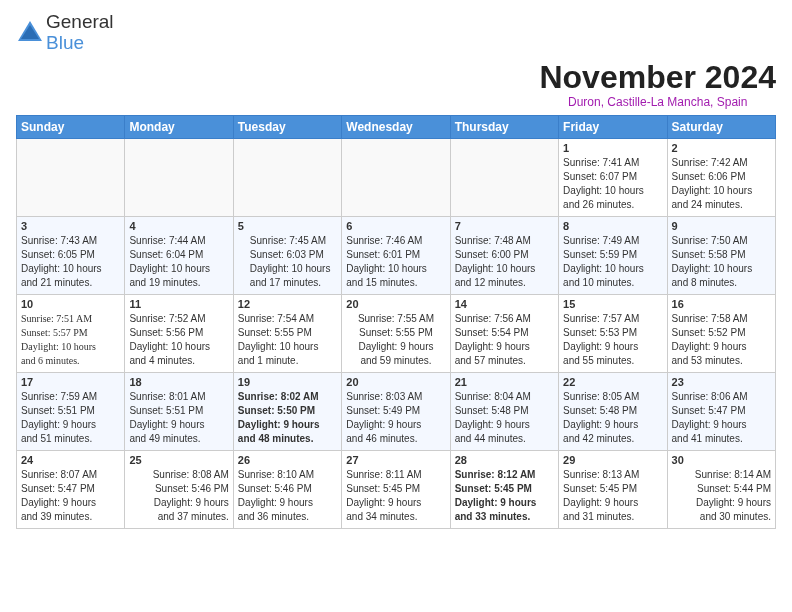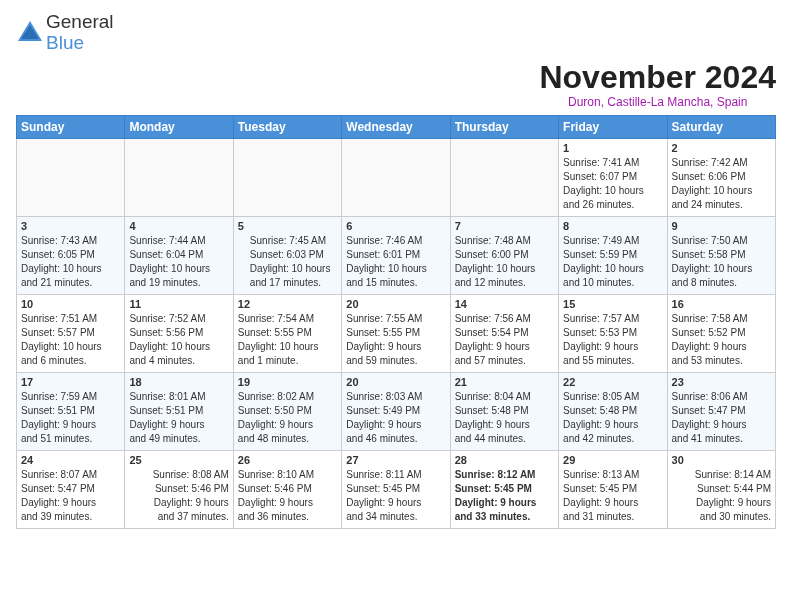--- a/index.html
+++ b/index.html
@@ -189,42 +189,42 @@
             <span class="day-number">9</span>
             <div class="day-info" style="white-space: pre-line;">Sunrise: 7:50 AM
 Sunset: 5:58 PM
 Daylight: 10 hours
 and 8 minutes.</div>
           </td>
         </tr>
         <tr>
           <td>
             <span class="day-number">10</span>
-            <div class="day-info" style="white-space: pre-line;">Sunrise: 7:51 AM
+            <div class="day-info" style="white-space: pre-line; font-family: Liberation Serif, serif;">Sunrise: 7:51 AM
 Sunset: 5:57 PM
 Daylight: 10 hours
 and 6 minutes.</div>
           </td>
           <td>
             <span class="day-number">11</span>
             <div class="day-info" style="white-space: pre-line;">Sunrise: 7:52 AM
 Sunset: 5:56 PM
 Daylight: 10 hours
 and 4 minutes.</div>
           </td>
           <td>
             <span class="day-number">12</span>
             <div class="day-info" style="white-space: pre-line;">Sunrise: 7:54 AM
 Sunset: 5:55 PM
 Daylight: 10 hours
 and 1 minute.</div>
           </td>
           <td>
             <span class="day-number">20</span>
-            <div class="day-info" style="white-space: pre-line;">Sunrise: 7:55 AM
+            <div class="day-info" style="white-space: pre-line; text-align: center;">Sunrise: 7:55 AM
 Sunset: 5:55 PM
 Daylight: 9 hours
 and 59 minutes.</div>
           </td>
           <td>
             <span class="day-number">14</span>
             <div class="day-info" style="white-space: pre-line;">Sunrise: 7:56 AM
 Sunset: 5:54 PM
 Daylight: 9 hours
 and 57 minutes.</div>
@@ -254,21 +254,21 @@
           </td>
           <td>
             <span class="day-number">18</span>
             <div class="day-info" style="white-space: pre-line;">Sunrise: 8:01 AM
 Sunset: 5:51 PM
 Daylight: 9 hours
 and 49 minutes.</div>
           </td>
           <td>
             <span class="day-number">19</span>
-            <div class="day-info" style="white-space: pre-line;">Sunrise: 8:02 AM
+            <div class="day-info" style="white-space: pre-line; font-weight: bold;">Sunrise: 8:02 AM
 Sunset: 5:50 PM
 Daylight: 9 hours
 and 48 minutes.</div>
           </td>
           <td>
             <span class="day-number">20</span>
             <div class="day-info" style="white-space: pre-line;">Sunrise: 8:03 AM
 Sunset: 5:49 PM
 Daylight: 9 hours
 and 46 minutes.</div>

